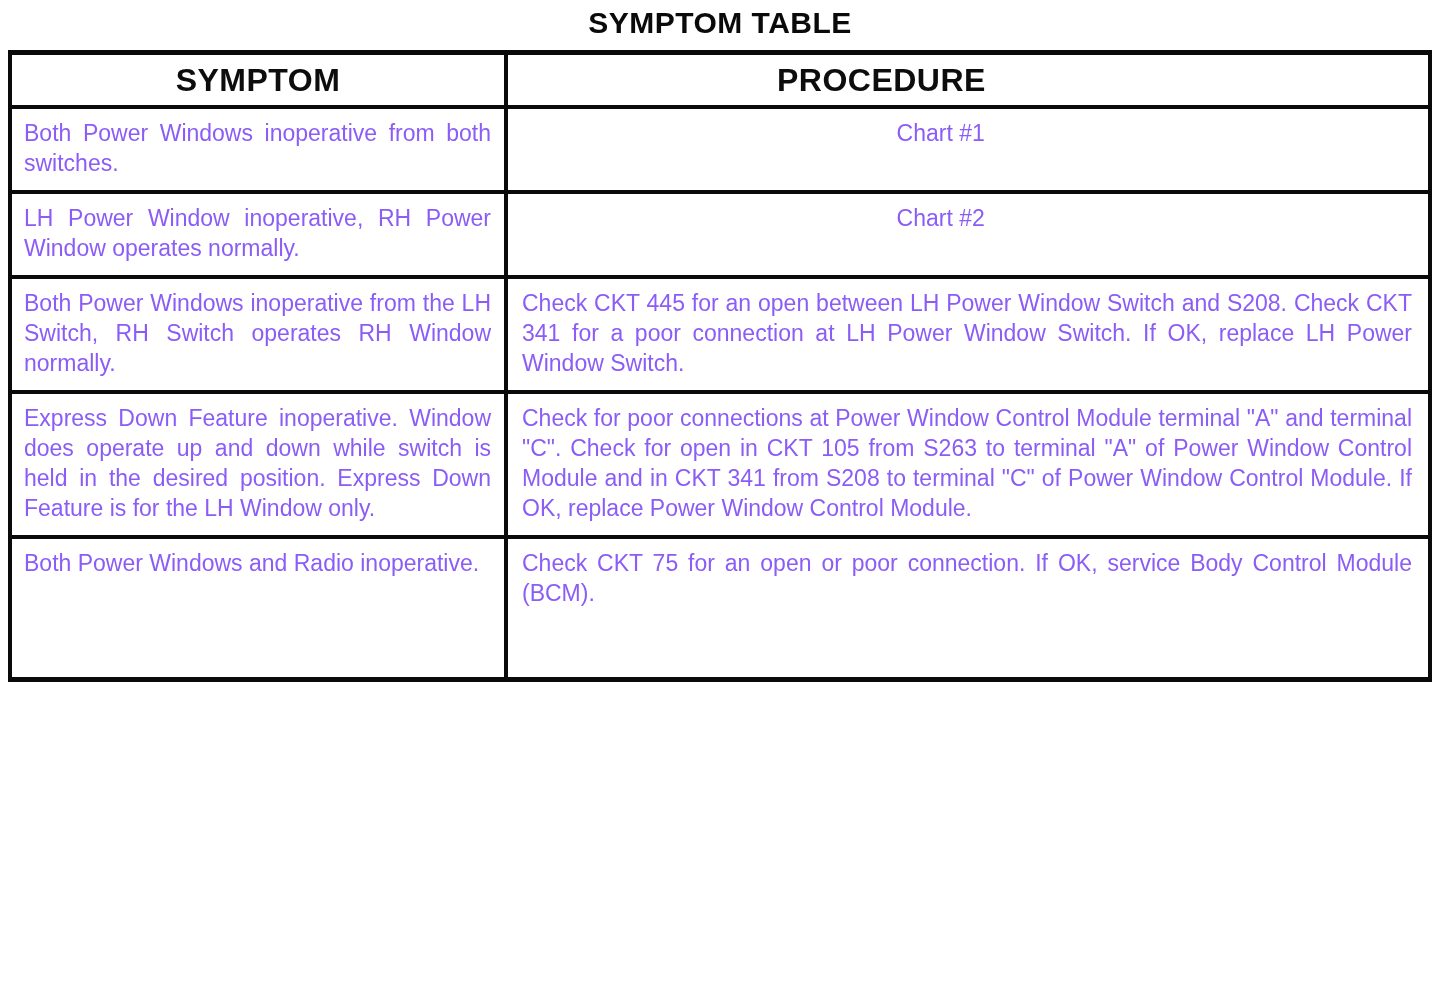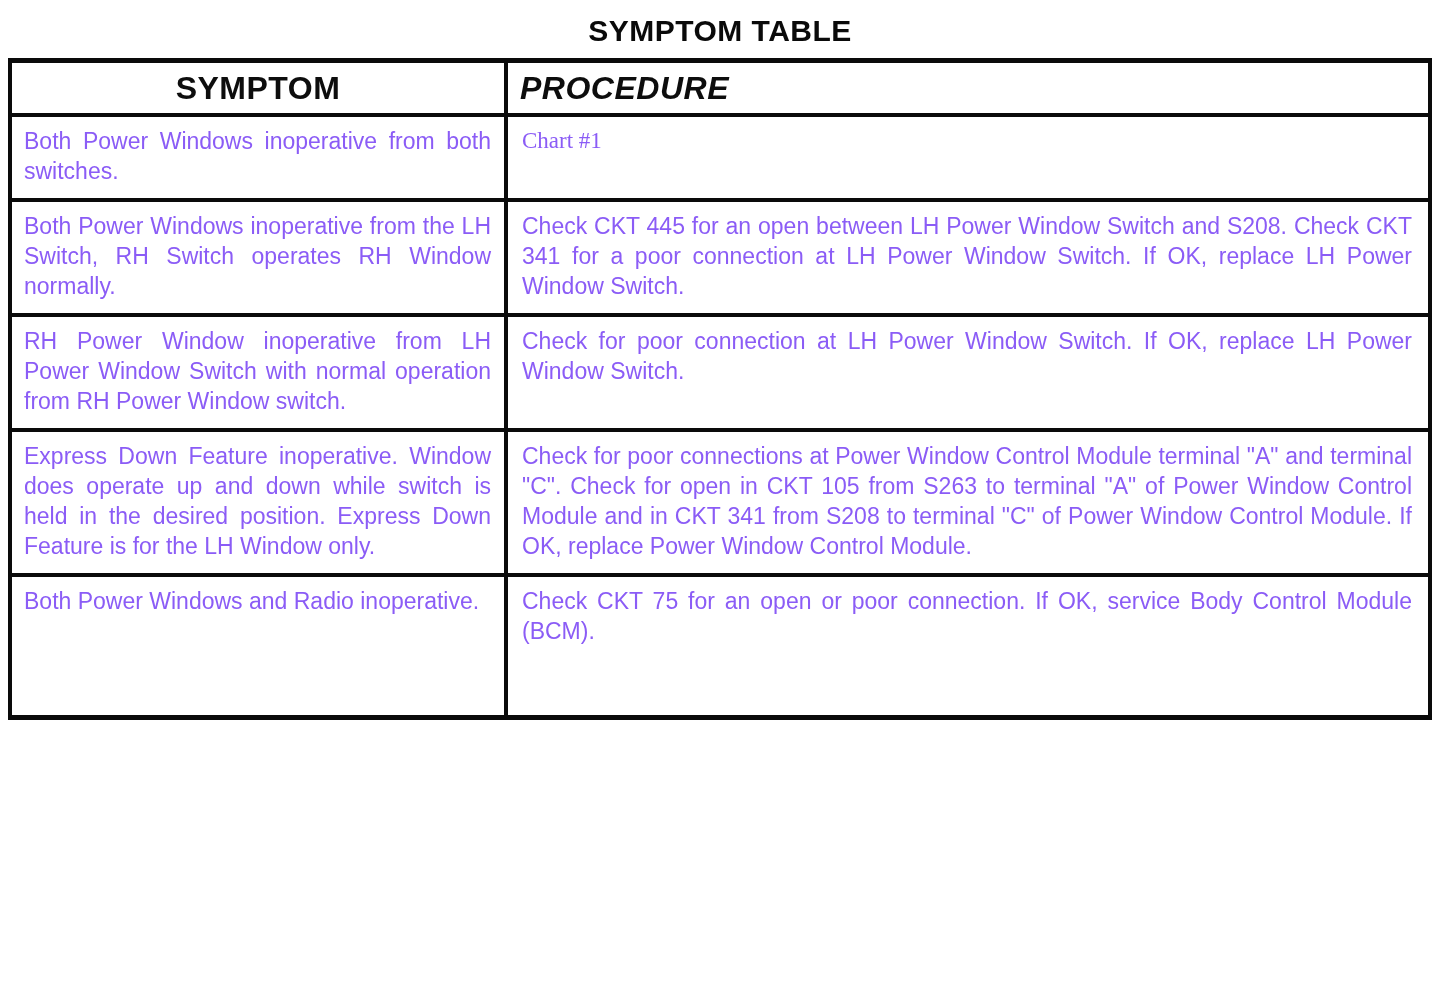--- a/index.html
+++ b/index.html
@@ -12,21 +12,21 @@
     font-family: "Liberation Sans", sans-serif;
     color: #0d0d0d;
     -webkit-font-smoothing: none;
   }
   .page {
     width: 1440px;
     height: 1002px;
     position: relative;
   }
   .doc-title {
-    margin: 8px;
+    margin: 0;
     padding-top: 6px;
     text-align: center;
     font-size: 30px;
     font-weight: bold;
     letter-spacing: 0.5px;
     color: #0a0a0a;
   }
   table.symptom-table {
     border-collapse: collapse;
     table-layout: fixed;
@@ -50,40 +50,38 @@
   .col-symptom { width: 468px; }
   .hdr {
     display: block;
     width: 100%;
     text-align: center;
     letter-spacing: 0.5px;
   }
   .hdr-proc {
     display: block;
     width: 52%;
-    text-align: left;
+    text-align: right;
     letter-spacing: 0.5px;
-    font-style: italic;
   }
   tbody td {
     vertical-align: top;
     font-size: 23px;
     line-height: 30px;
     padding: 9px 13px 12px 12px;
     text-align: justify;
     text-justify: inter-word;
     color: #8b5cf6;
   }
   tbody td.procedure-cell { padding-left: 14px; padding-right: 16px; }
   tbody td.chart-cell { text-align: left; }
   .chart-label {
     display: block;
     width: 52%;
-    text-align: left;
-    font-family: Liberation Serif, serif;
+    text-align: right;
   }
   
   tbody tr:nth-child(1) { height: 80px; }
   tbody tr:nth-child(2) { height: 82px; }
   tbody tr:nth-child(3) { height: 112px; }
   tbody tr:nth-child(4) { height: 110px; }
   tbody tr:nth-child(5) { height: 142px; }
   tbody tr:nth-child(6) { height: 170px; }
   tbody tr:nth-child(7) { height: 112px; }
   tbody tr:nth-child(8) { height: 80px; }
@@ -107,31 +105,33 @@
       </tr>
     </thead>
     <tbody id="rows">
   <tr class="data-row">
     <td class="cell symptom-cell">Both Power Windows inoperative from both switches.</td>
     <td class="cell procedure-cell chart-cell">
             <span class="chart-label">Chart #1</span>
           </td>
   </tr>
 
+  <tr class="data-row">
+    <td class="cell symptom-cell">LH Power Window inoperative, RH Power Window operates normally.</td>
+    <td class="cell procedure-cell chart-cell">
+            <span class="chart-label">Chart #2</span>
+          </td>
+  </tr>
 
   <tr class="data-row">
     <td class="cell symptom-cell">Both Power Windows inoperative from the LH Switch, RH Switch operates RH Window normally.</td>
     <td class="cell procedure-cell">Check CKT 445 for an open between LH Power Window Switch and S208. Check CKT 341 for a poor connection at LH Power Window Switch. If OK, replace LH Power Window Switch.</td>
   </tr>
 
 
-  <tr class="data-row">
-    <td class="cell symptom-cell">RH Power Window inoperative from LH Power Window Switch with normal operation from RH Power Window switch.</td>
-    <td class="cell procedure-cell">Check for poor connection at LH Power Window Switch. If OK, replace LH Power Window Switch.</td>
-  </tr>
 
   <tr class="data-row">
     <td class="cell symptom-cell">Express Down Feature inoperative. Window does operate up and down while switch is held in the desired position. Express Down Feature is for the LH Window only.</td>
     <td class="cell procedure-cell">Check for poor connections at Power Window Control Module terminal "A" and terminal "C". Check for open in CKT 105 from S263 to terminal "A" of Power Window Control Module and in CKT 341 from S208 to terminal "C" of Power Window Control Module. If OK, replace Power Window Control Module.</td>
   </tr>
 
 
   <tr class="data-row">
     <td class="cell symptom-cell">Both Power Windows and Radio inoperative.</td>
     <td class="cell procedure-cell">Check CKT 75 for an open or poor connection. If OK, service Body Control Module (BCM).</td>

